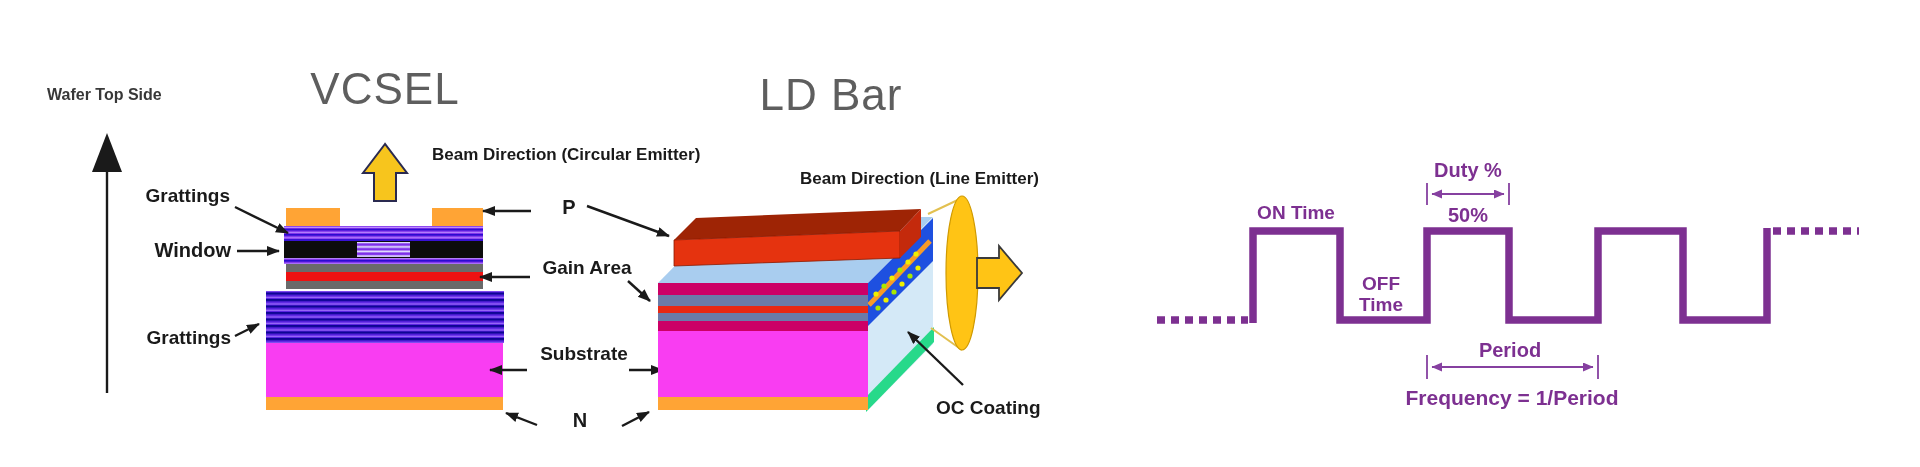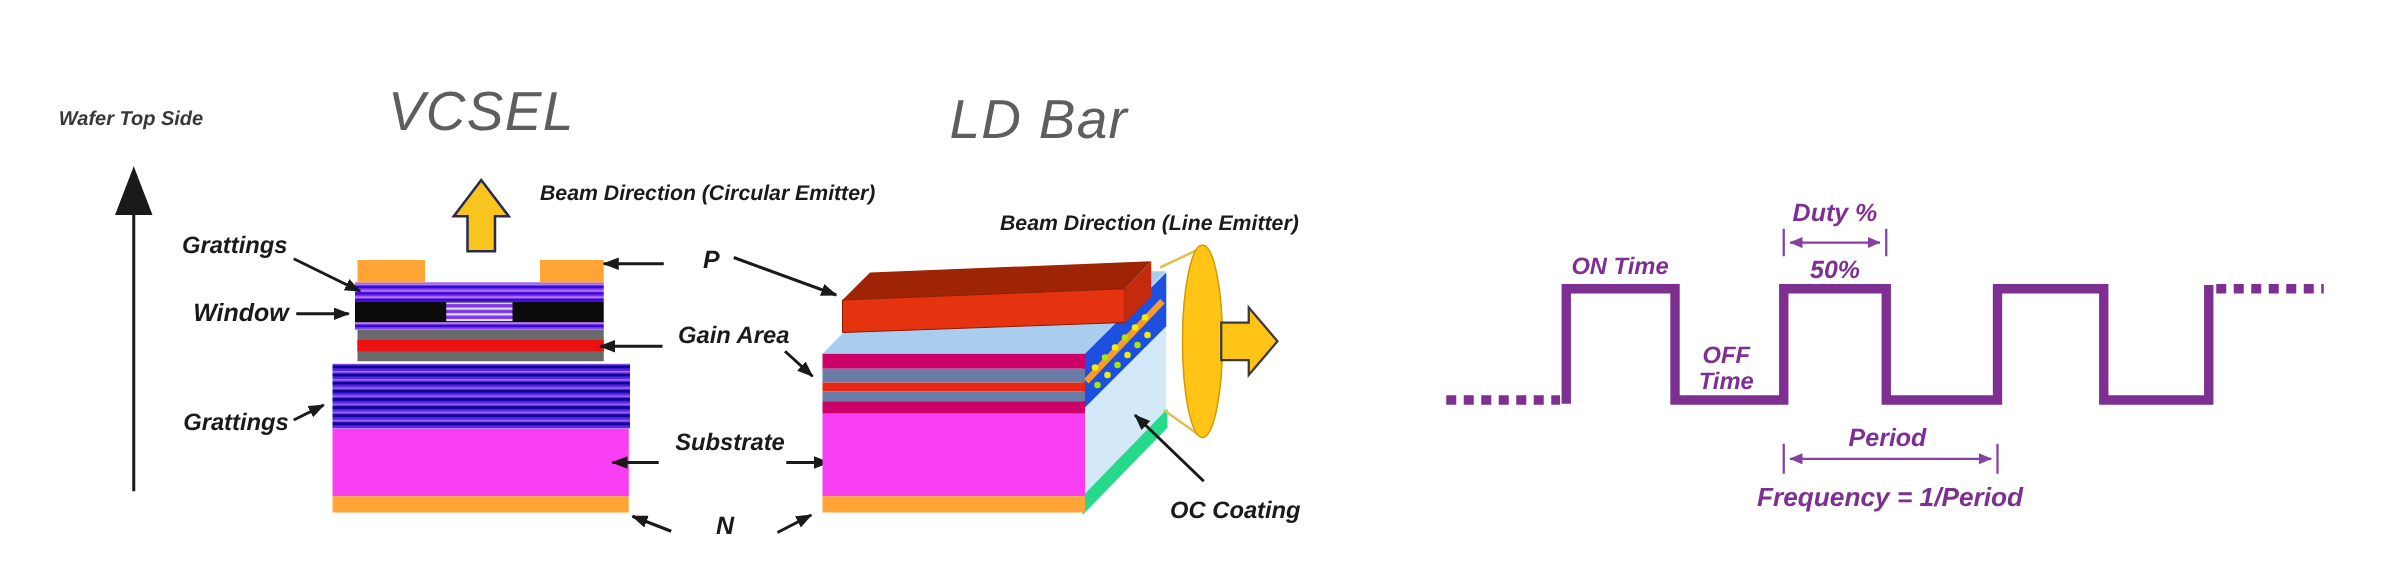--- a/index.html
+++ b/index.html
@@ -1,17 +1,17 @@
 <!DOCTYPE html>
 <html><head>
 <meta charset="utf-8">
 <style>
   html,body{margin:0;padding:0;background:#ffffff;}
   #stage{position:relative;width:1920px;height:467px;background:#ffffff;overflow:hidden;
-         font-family:"Liberation Sans", sans-serif;font-style:italic;}
+         font-family:"Liberation Sans", sans-serif;}
   svg{position:absolute;left:0;top:0;}
   text{font-family:"Liberation Sans", sans-serif;}
   .t-black{fill:#1a1a1a;font-weight:bold;}
   .t-title{fill:#5e5e5e;font-weight:normal;letter-spacing:1px;}
   .t-purple{fill:#7d3091;font-weight:bold;}
   .t-dark{fill:#383838;font-weight:bold;}
   .ln{stroke:#1a1a1a;stroke-width:2.4;fill:none;}
   .dim{stroke:#8640a0;stroke-width:1.8;fill:none;}
   .wave{stroke:#7d3091;stroke-width:7.5;fill:none;stroke-linejoin:miter;}
 </style>

